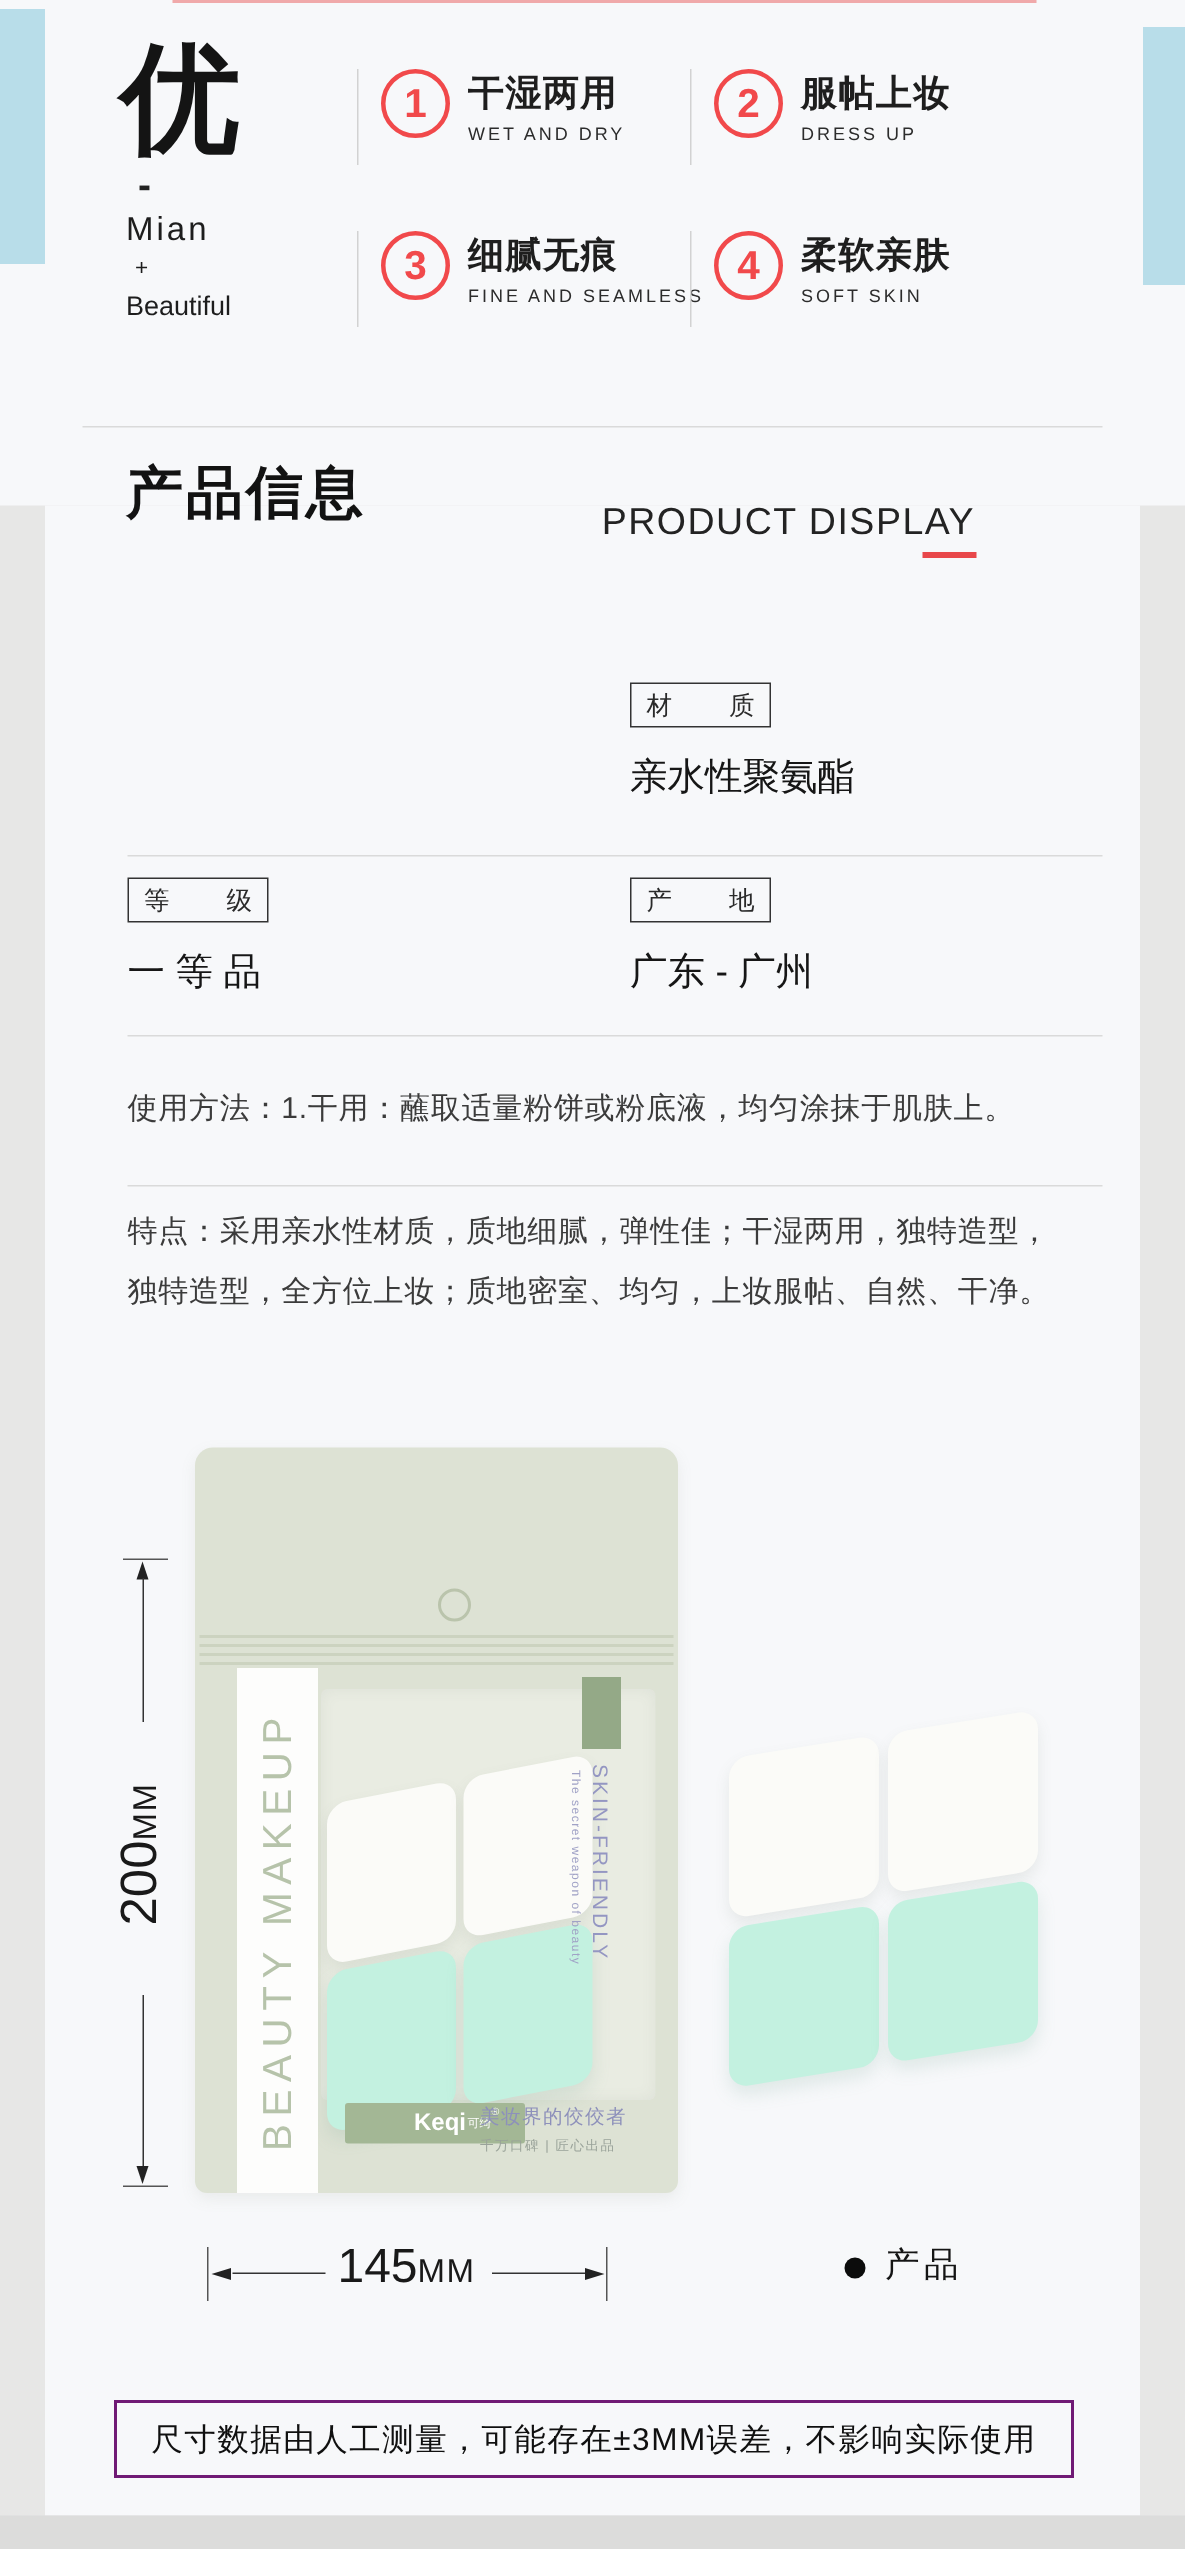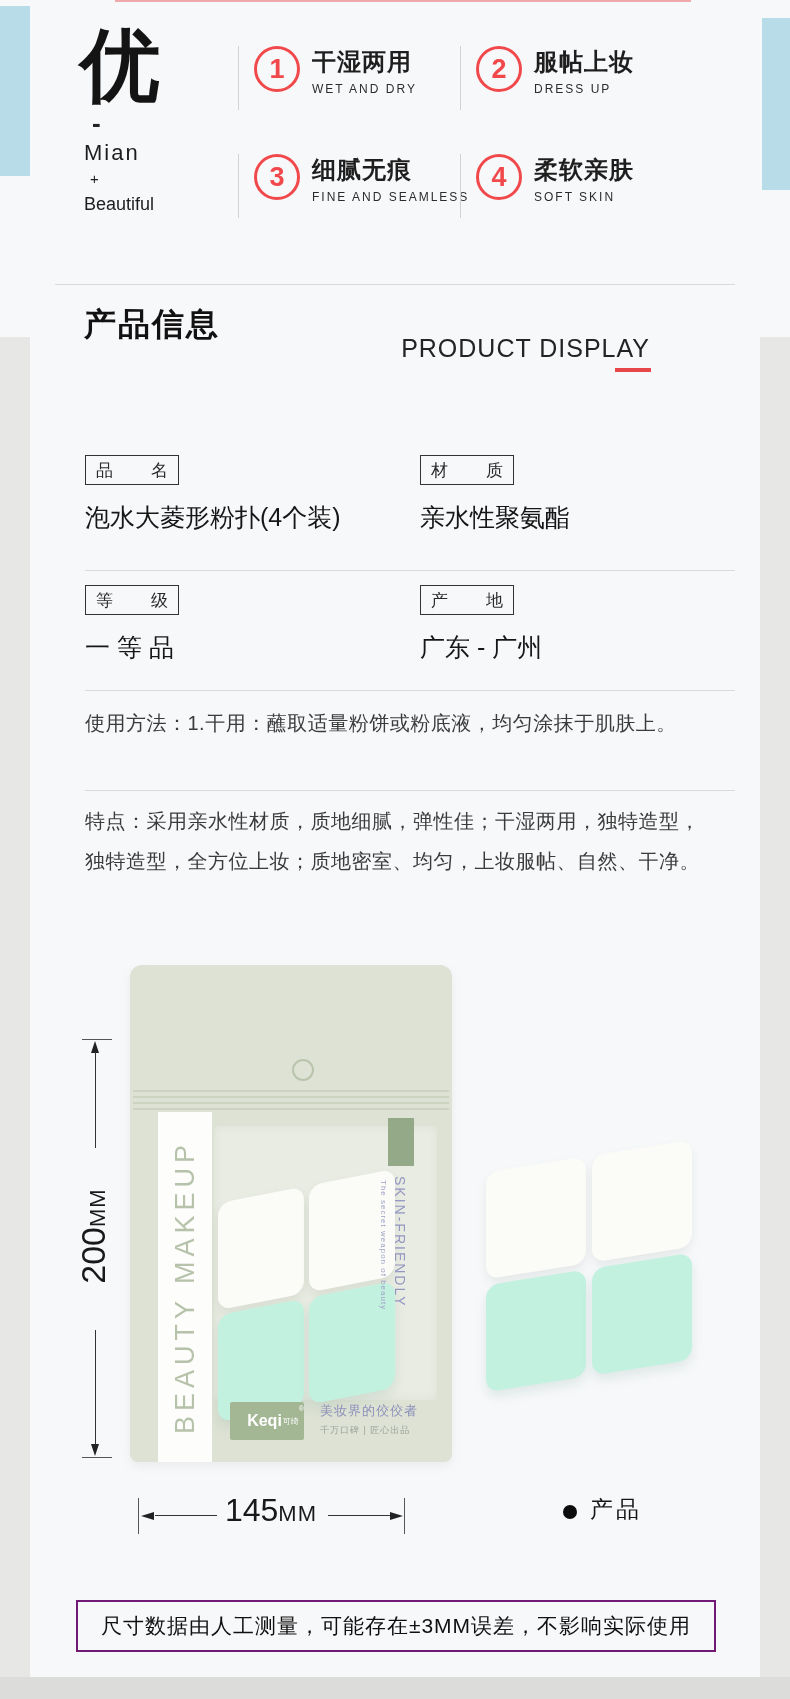--- a/index.html
+++ b/index.html
@@ -27,21 +27,21 @@
   .feat{width:230px;height:74px;}
   .feat .vline{position:absolute;left:0;top:2px;width:1px;height:64px;background:#d2d2d2;}
   .feat .circ{position:absolute;left:16px;top:2px;width:40px;height:40px;border:3px solid #f1494b;
               border-radius:50%;color:#f1494b;font-size:27px;font-weight:800;
               display:flex;align-items:center;justify-content:center;}
   .feat .ft{position:absolute;left:74px;top:2px;font-size:24px;font-weight:700;color:#1e1e1e;letter-spacing:1px;white-space:nowrap;}
   .feat .fs{position:absolute;left:74px;top:38px;font-size:12px;color:#2c2c2c;letter-spacing:2px;white-space:nowrap;}
 
   
   .divider{height:1px;background:#dadada;}
-  .sec-cn{left:84px;top:303px;font-size:32px;font-weight:900;color:#121212;letter-spacing:2px;}
+  .sec-cn{left:84px;top:303px;font-size:38px;font-weight:900;color:#121212;letter-spacing:2px;}
   .sec-en{right:140px;top:334px;font-size:25px;color:#232323;letter-spacing:1px;}
   .sec-underline{left:615px;top:368px;width:36px;height:4px;background:#e8474a;}
 
   
   .field{width:330px;}
   .ibox{border:1px solid #333;width:92px;height:28px;display:flex;align-items:center;justify-content:center;
         font-size:17px;color:#2a2a2a;background:transparent;}
   .ibox span{letter-spacing:38px;margin-right:-38px;}
   .fval{margin-top:16px;font-size:25px;color:#161616;white-space:nowrap;}
   .fval.sp{letter-spacing:7px;}
@@ -63,22 +63,22 @@
   .skin-t{left:392px;top:1176px;height:185px;font-size:14px;color:#9496c2;letter-spacing:2px;}
   .skin-s{left:379px;top:1180px;height:170px;font-size:8px;color:#a0a2c6;letter-spacing:1px;}
 
   .puffgrid{display:grid;grid-template-columns:1fr 1fr;}
   .win-puffs{left:218px;top:1186px;width:177px;height:219px;gap:5px;transform:skewY(-11deg);}
   .loose-puffs{left:486px;top:1156px;width:206px;height:220px;gap:6px;transform:skewY(-9deg);}
   .puff{border-radius:13px;}
   .puff.white{background:#fbfbf8;box-shadow:0 5px 10px rgba(110,120,110,.12);}
   .puff.mint{background:#c3f1e0;box-shadow:0 6px 12px rgba(110,160,145,.18);}
 
-  .logo-box{left:230px;top:1402px;width:74px;height:38px;background:#a3b795;border-radius:2px;
-            color:#fff;display:flex;align-items:center;justify-content:flex-end;}
+  .logo-box{left:230px;top:1402px;width:74px;height:27px;background:#a3b795;border-radius:2px;
+            color:#fff;display:flex;align-items:center;justify-content:flex-start;padding-left:46px;}
   .logo-keqi{font-size:16px;font-weight:700;}
   .logo-cn{font-size:8px;margin-left:1px;}
   .logo-reg{font-size:7px;align-self:flex-start;margin-top:3px;}
   .slogan{left:320px;top:1402px;font-size:13px;color:#8d90bb;letter-spacing:1px;}
   .slogan-sub{left:320px;top:1424px;font-size:9px;color:#9aa39a;letter-spacing:1px;}
 
   
   .tick{background:#555;}
   .dimline{background:#333;}
   .arrow-up{width:0;height:0;border-left:4px solid transparent;border-right:4px solid transparent;border-bottom:12px solid #222;}
@@ -138,26 +138,20 @@
     <div class="circ">4</div>
     <div class="ft">柔软亲肤</div>
     <div class="fs">SOFT SKIN</div>
   </div>
 
   <div class="abs divider" style="left:55px;top:284px;width:680px;"></div>
   <div class="abs sec-cn">产品信息</div>
   <div class="abs sec-en">PRODUCT DISPLAY</div>
   <div class="abs sec-underline"></div>
 
-  <div class="abs field" style="left:85px;top:455px;">
-    <div class="ibox">
-        <span>品名</span>
-      </div>
-    <div class="fval">泡水大菱形粉扑(4个装)</div>
-  </div>
   <div class="abs field" style="left:420px;top:455px;">
     <div class="ibox">
         <span>材质</span>
       </div>
     <div class="fval">亲水性聚氨酯</div>
   </div>
   <div class="abs divider" style="left:85px;top:570px;width:650px;"></div>
   <div class="abs field" style="left:85px;top:585px;">
     <div class="ibox">
         <span>等级</span>
@@ -165,21 +159,21 @@
     <div class="fval sp">一等品</div>
   </div>
   <div class="abs field" style="left:420px;top:585px;">
     <div class="ibox">
         <span>产地</span>
       </div>
     <div class="fval">广东 - 广州</div>
   </div>
 
   <div class="abs divider" style="left:85px;top:690px;width:650px;"></div>
-  <div class="abs para" style="left:85px;top:704px;">使用方法：1.干用：蘸取适量粉饼或粉底液，均匀涂抹于肌肤上。</div>
+  <div class="abs para" style="left:85px;top:720px;">使用方法：1.干用：蘸取适量粉饼或粉底液，均匀涂抹于肌肤上。</div>
   <div class="abs divider" style="left:85px;top:790px;width:650px;"></div>
   <div class="abs para" style="left:85px;top:802px;">特点：采用亲水性材质，质地细腻，弹性佳；干湿两用，独特造型，</div>
   <div class="abs para" style="left:85px;top:842px;">独特造型，全方位上妆；质地密室、均匀，上妆服帖、自然、干净。</div>
 
   <div class="abs tick" style="left:82px;top:1039px;width:30px;height:1px;"></div>
   <div class="abs arrow-up" style="left:91px;top:1041px;"></div>
   <div class="abs dimline" style="left:95px;top:1052px;width:1px;height:96px;"></div>
   <div class="abs dimv-label">
     <span class="dim-num">200</span>
       <span class="dim-unit">MM</span>

